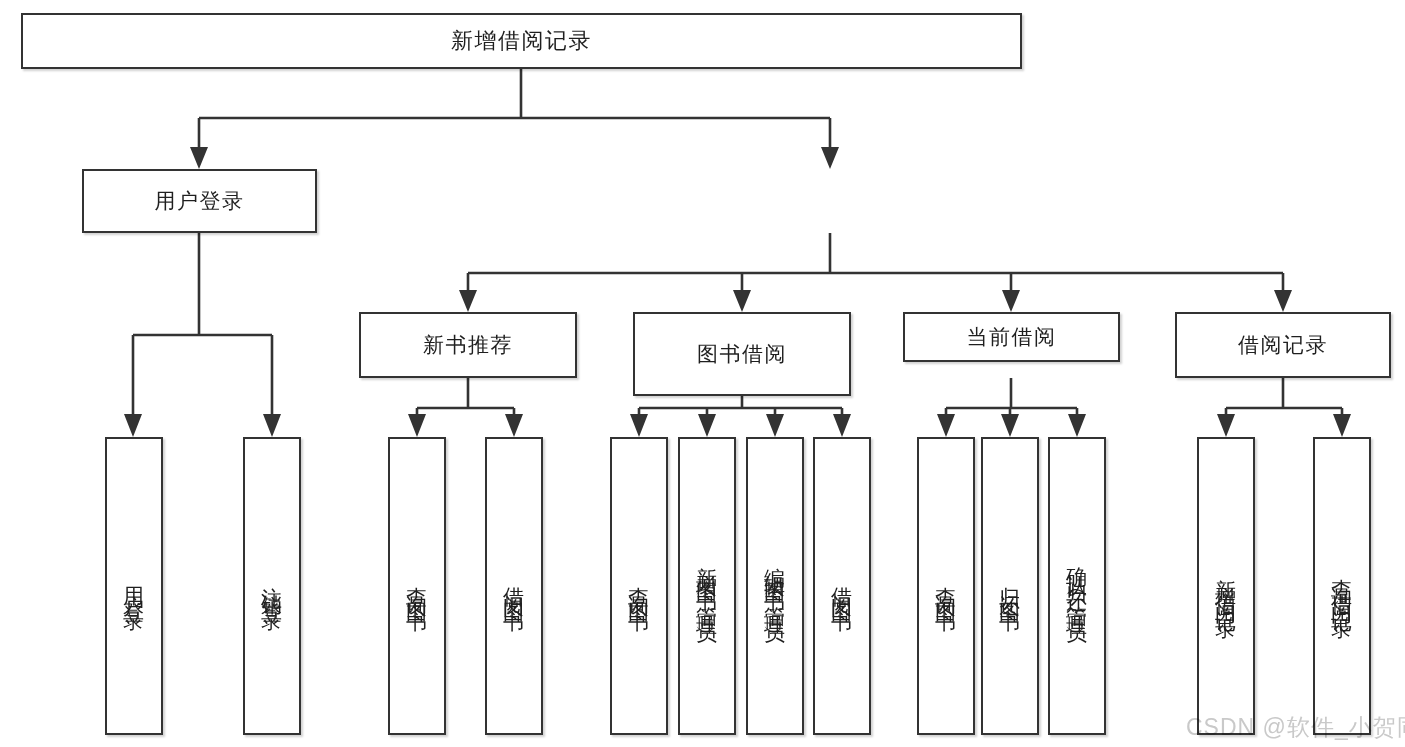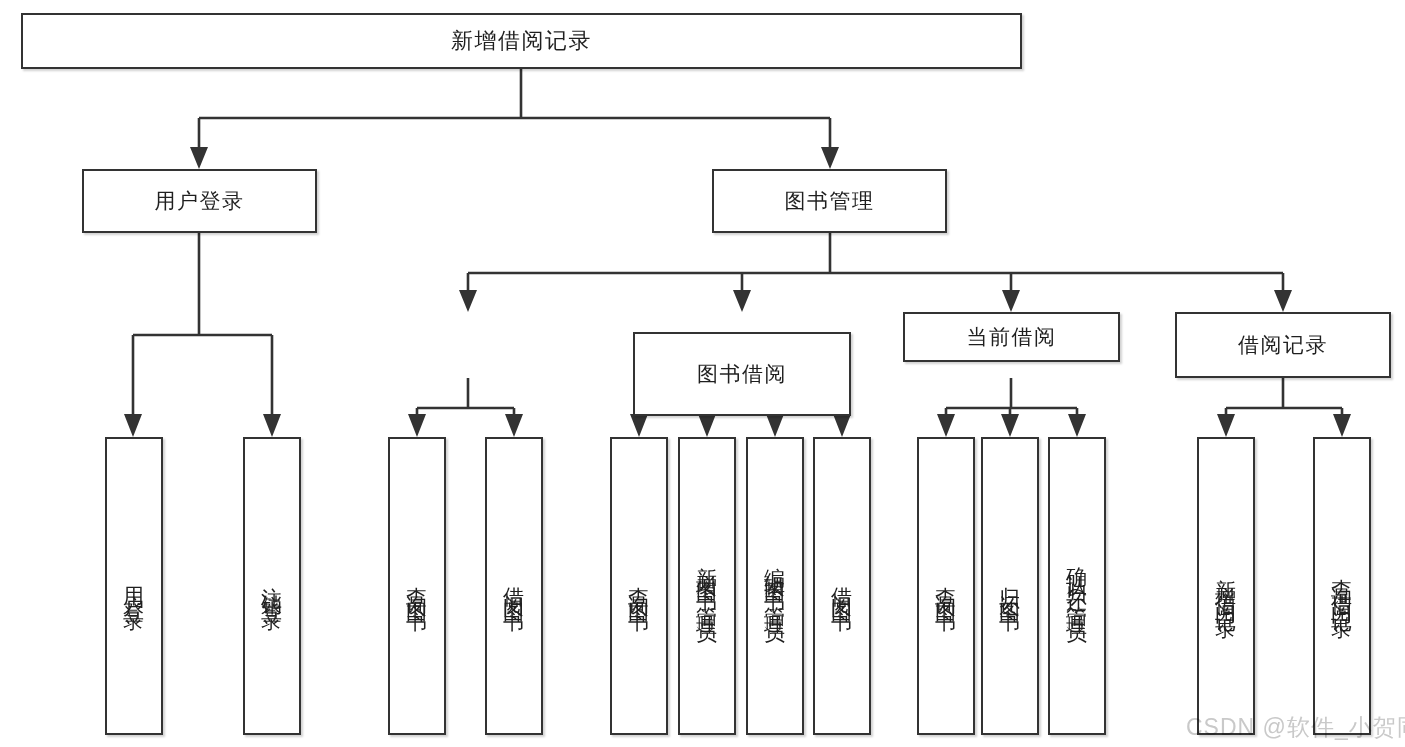--- a/index.html
+++ b/index.html
@@ -78,23 +78,23 @@
       M937 414 L955 414 L946 437 Z
       M1001 414 L1019 414 L1010 437 Z
       M1068 414 L1086 414 L1077 437 Z
       M1217 414 L1235 414 L1226 437 Z
       M1333 414 L1351 414 L1342 437 Z"></path>
   </svg>
 
   <div class="box root-box" style="left:21px;top:13px;width:1001px;height:56px;">新增借阅记录</div>
 
   <div class="box" style="left:82px;top:169px;width:235px;height:64px;">用户登录</div>
-  <div class="box" style="left:712px;top:169px;width:235px;height:64px;">图书管理</div>
 
-  <div class="box" style="left:633px;top:312px;width:218px;height:84px;margin-top:20px;">图书借阅</div>
+  <div class="box" style="left:359px;top:312px;width:218px;height:66px;">新书推荐</div>
+  <div class="box" style="left:633px;top:312px;width:218px;height:84px;">图书借阅</div>
   <div class="box" style="left:903px;top:312px;width:217px;height:50px;">当前借阅</div>
   <div class="box" style="left:1175px;top:312px;width:216px;height:66px;">借阅记录</div>
 
   <div class="box leaf" style="left:105px;top:437px;width:58px;height:298px;">
     <span class="vtext">用户登录</span>
   </div>
   <div class="box leaf" style="left:243px;top:437px;width:58px;height:298px;">
     <span class="vtext">注销登录</span>
   </div>
 

